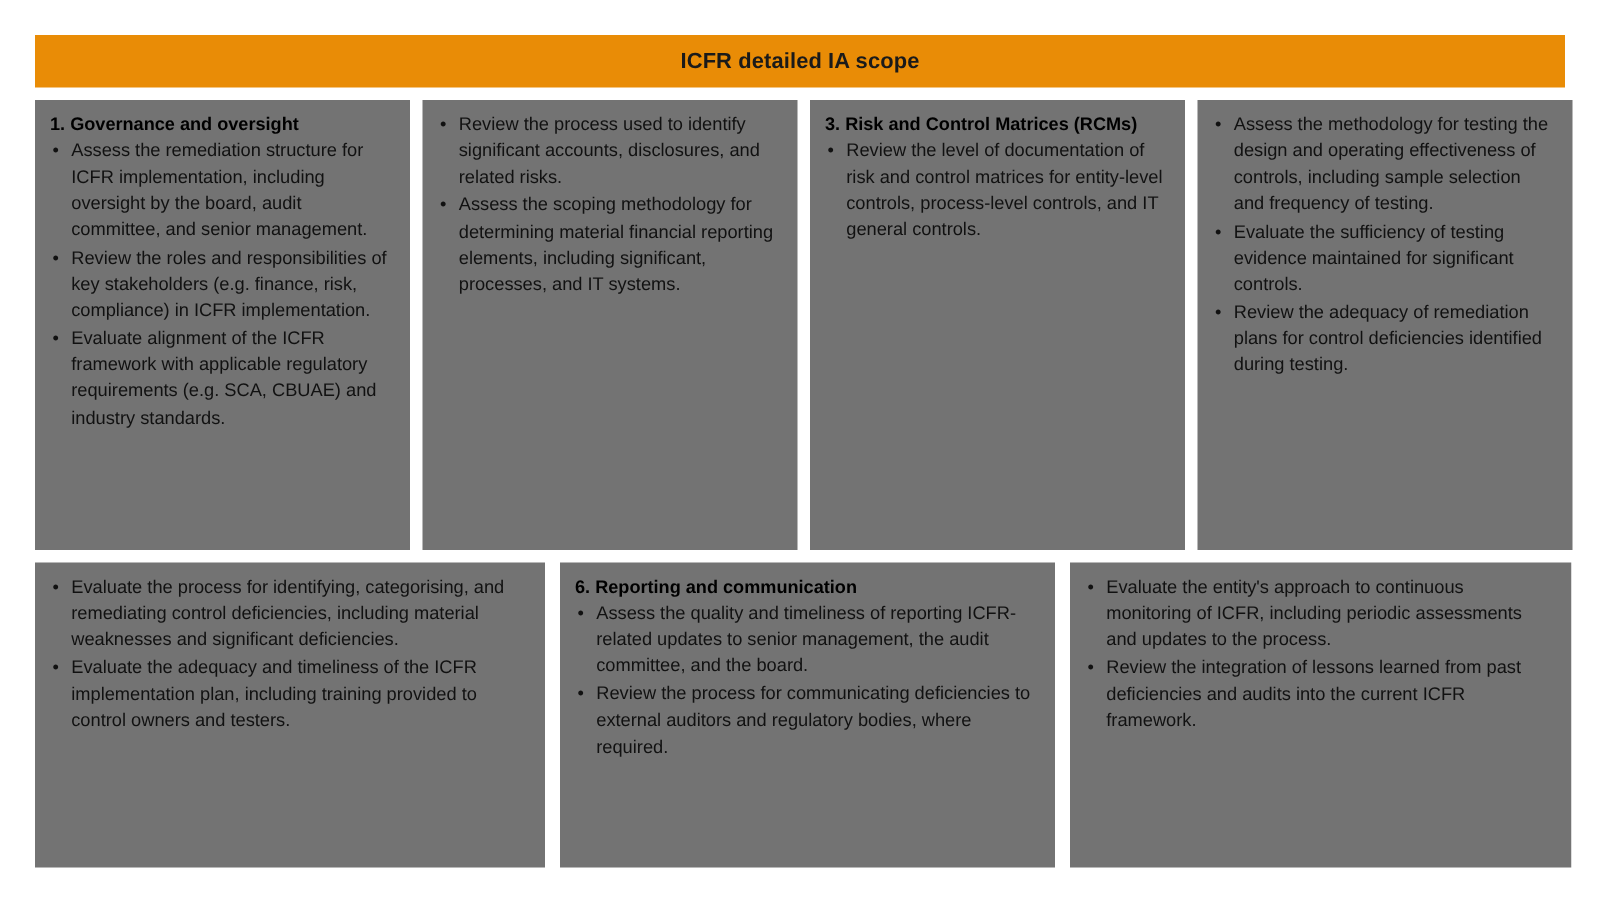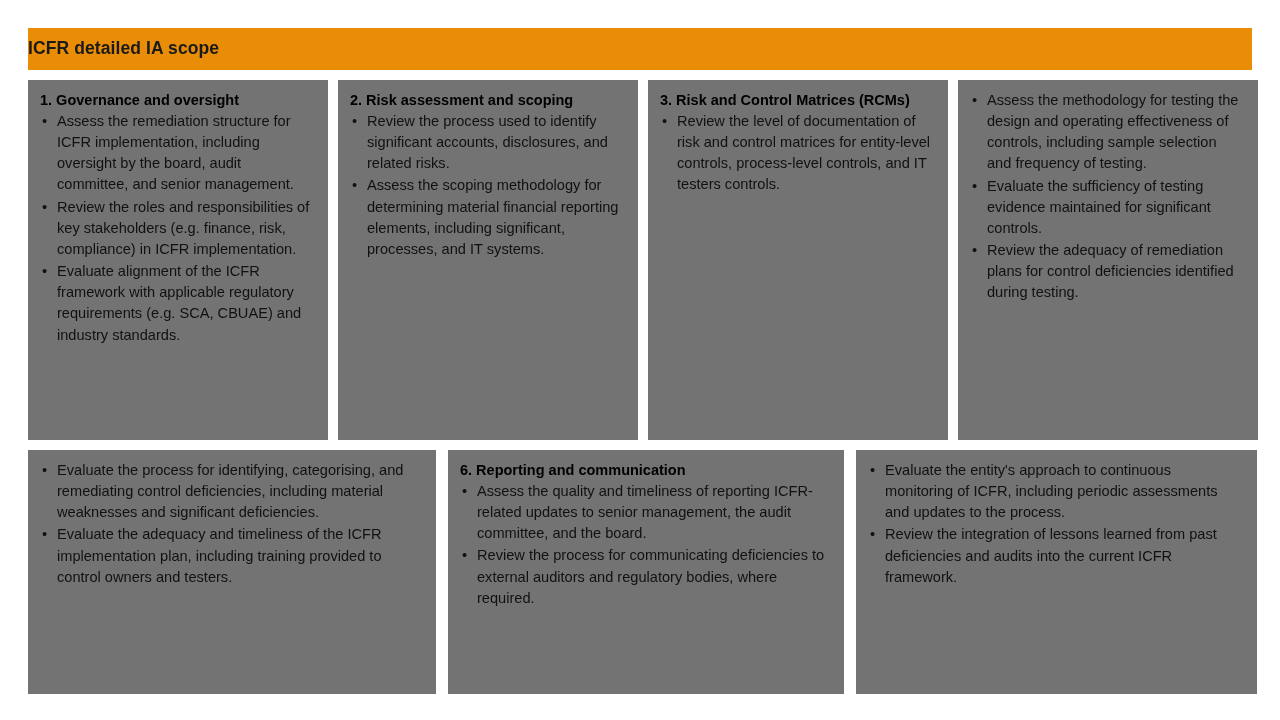--- a/index.html
+++ b/index.html
@@ -25,20 +25,21 @@
   
   .header-bar {
     position: absolute;
     left: 28px;
     top: 28px;
     width: 1224px;
     height: 42px;
     background: #E98C06;
     display: flex;
     align-items: center;
+    justify-content: center;
   }
   .header-title {
     font-size: 17.5px;
     font-weight: bold;
     color: #1a1a1a;
     letter-spacing: 0.1px;
     line-height: 1;
   }
 
   
@@ -132,39 +133,38 @@
           <span class="btext">Review the roles and responsibilities of key stakeholders (e.g. finance, risk, compliance) in ICFR implementation.</span>
         </li>
         <li class="bullet">
           <span class="dot">•</span>
           <span class="btext">Evaluate alignment of the ICFR framework with applicable regulatory requirements (e.g. SCA, CBUAE) and industry standards.</span>
         </li>
       </ul>
     </div>
 
     <div class="card card-2">
-      <div class="card-title">2. Risk assessment and scoping</div>
       <ul class="bullets">
         <li class="bullet">
           <span class="dot">•</span>
           <span class="btext">Review the process used to identify significant accounts, disclosures, and related risks.</span>
         </li>
         <li class="bullet">
           <span class="dot">•</span>
           <span class="btext">Assess the scoping methodology for determining material financial reporting elements, including significant, processes, and IT systems.</span>
         </li>
       </ul>
     </div>
 
     <div class="card card-3">
       <div class="card-title">3. Risk and Control Matrices (RCMs)</div>
       <ul class="bullets">
         <li class="bullet">
           <span class="dot">•</span>
-          <span class="btext">Review the level of documentation of risk and control matrices for entity-level controls, process-level controls, and IT testers controls.</span>
+          <span class="btext">Review the level of documentation of risk and control matrices for entity-level controls, process-level controls, and IT general controls.</span>
         </li>
       </ul>
     </div>
 
     <div class="card card-4">
       <ul class="bullets">
         <li class="bullet">
           <span class="dot">•</span>
           <span class="btext">Assess the methodology for testing the design and operating effectiveness of controls, including sample selection and frequency of testing.</span>
         </li>

